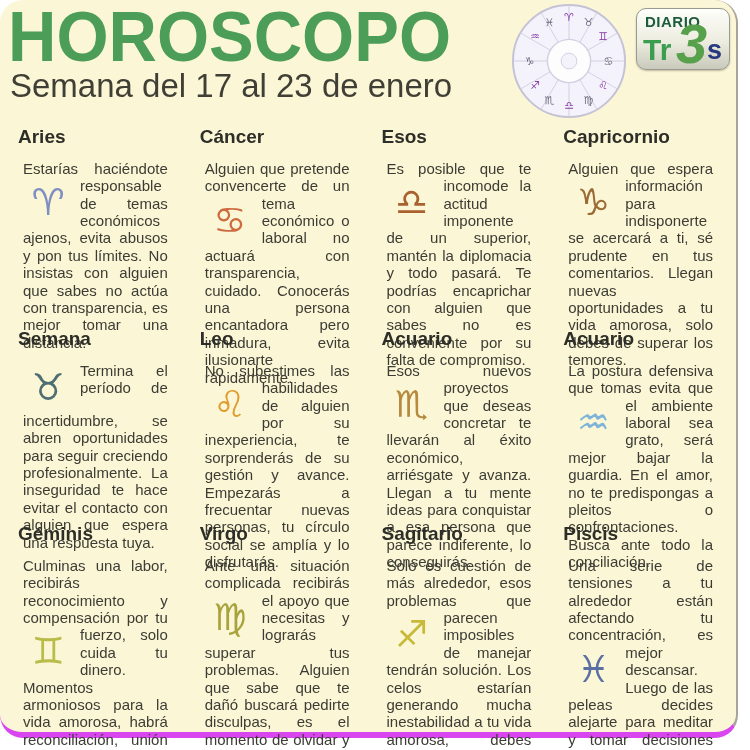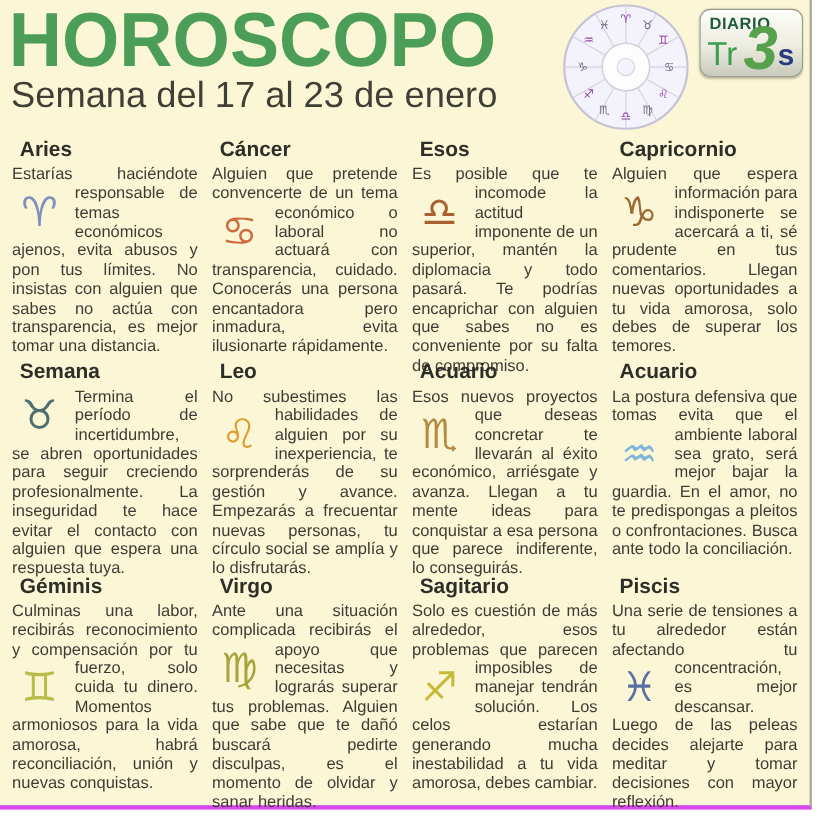--- a/index.html
+++ b/index.html
@@ -8,21 +8,22 @@
     background:#ffffff;
     font-family:"Liberation Sans", sans-serif;
     position:relative;
     overflow:hidden;
   }
   .panel {
     position:absolute; left:0; top:0;
     width:736px; height:732px;
     background:#fbf7d6;
     border-right:2px solid #a8a49a;
-    border-bottom:4px solid #d946ef;
+    border-bottom:6px solid #d946ef;
+    border-radius:23px;
   }
   
   .header { position:relative; height:122px; padding:0 8px; }
   .main-title {
     margin:0; padding-top:2px;
     font-size:67px; line-height:1.0;
     font-weight:bold; letter-spacing:0px;
     color:#4c9d58;
     transform:scaleY(1.04); transform-origin:top left;
   }
@@ -41,38 +42,38 @@
     width:92px; height:60px;
     border:1px solid #9a9a90; border-radius:10px;
     background:linear-gradient(#fefefb 0%, #ececdf 55%, #c9c9bc 100%);
     box-shadow:0 1px 2px rgba(0,0,0,.25);
   }
   .logo-small {
     position:absolute; top:4px; left:8px;
     font-size:15px; font-weight:bold; color:#1c5c3c; letter-spacing:.5px;
   }
   .logo-word { position:absolute; left:6px; top:10px; width:84px; height:48px; }
-  .logo-tr { position:absolute; left:0; top:14px; font-size:30px; font-weight:normal; color:#3a9e4e; }
+  .logo-tr { position:absolute; left:0; top:14px; font-size:30px; font-weight:bold; color:#3a9e4e; }
   .logo-3  { position:absolute; left:33px; top:-8px; font-size:56px; font-weight:bold; color:#57a04c; font-style:italic; }
   .logo-s  { position:absolute; left:64px; top:16px; font-size:27px; font-weight:bold; color:#27397f; }
   
   .signs {
     display:grid;
     grid-template-columns:repeat(4, 1fr);
     grid-template-rows:202px 195px auto;
     column-gap:13px;
     padding:4px 11px 0 11px;
   }
   .sign h2 {
     margin:0 0 2px 0; padding-left:7px;
     font-size:19px; line-height:1.15;
     color:#2e2e28;
   }
   .sign p {
-    margin:0;
+    margin:12px;
     font-size:15px; line-height:1.16;
     color:#3c3c34;
     text-align:justify;
     hyphens:auto; -webkit-hyphens:auto;
   }
   .sign-icon {
     float:left;
     width:50px; height:46px;
     margin:3px 7px 1px 0;
     font-family:"DejaVu Sans", sans-serif;

